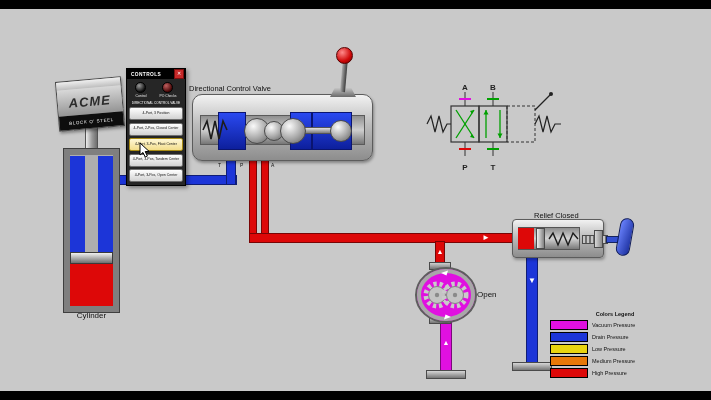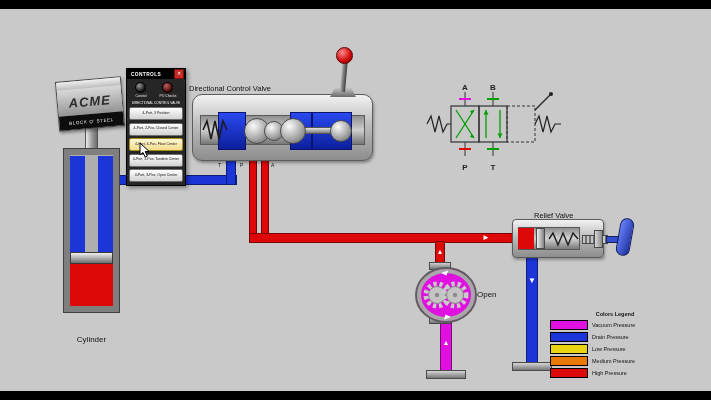--- a/index.html
+++ b/index.html
@@ -79,21 +79,21 @@
     <div style="height:8px;background:linear-gradient(#efefef,#bdbdbd);"></div>
     <div style="height:26px;background:linear-gradient(180deg,#d8d8d8,#949494);display:flex;align-items:center;justify-content:center;font-size:13px;font-weight:bold;font-style:italic;color:#2b2b2b;letter-spacing:1px;">ACME</div>
     <div style="height:14px;background:#0d0d0d;display:flex;align-items:center;justify-content:center;font-size:4.5px;color:#efefef;letter-spacing:.6px;">BLOCK O' STEEL</div>
   </div>
 
   <div class="abs" style="left:64px;top:149px;width:55px;height:163px;border:6px solid #7f7f7f;outline:1px solid #3f3f3f;background:#aeaeae;"></div>
   <div class="abs" style="left: 70px; top: 156px; width: 15px; height: 96px; background: rgb(28, 53, 216);"></div>
   <div class="abs" style="left: 98px; top: 156px; width: 15px; height: 96px; background: rgb(28, 53, 216);"></div>
   <div class="abs" style="left:70px;top:252px;width:43px;height:12px;background:linear-gradient(180deg,#f0f0f0,#6e6e6e);border:1px solid #3a3a3a;"></div>
   <div class="abs" style="left: 70px; top: 264px; width: 43px; height: 42px; background: rgb(221, 8, 8);"></div>
-  <div class="label" style="left:64px;top:335px;width:55px;text-align:center;">Cylinder</div>
+  <div class="label" style="left:64px;top:311px;width:55px;text-align:center;">Cylinder</div>
 
   <div class="label" style="left:189px;top:84px;font-size:7.5px;">Directional Control Valve</div>
   <div class="abs metal" style="left:192px;top:94px;width:181px;height:67px;border-radius:10px;box-shadow:1px 2px 3px rgba(0,0,0,.35);"></div>
   <div class="abs" style="left:200px;top:115px;width:165px;height:30px;background:linear-gradient(180deg,#8f8f8f,#cfcfcf 50%,#767676);border:1px solid #5a5a5a;"></div>
   <div class="bluecell" style="left:218px;top:112px;width:26px;height:36px;"></div>
   <div class="bluecell" style="left:290px;top:112px;width:20px;height:36px;"></div>
   <div class="bluecell" style="left:312px;top:112px;width:38px;height:36px;"></div>
   <svg class="abs" style="left:201px;top:117px;" width="28" height="26">
     <polyline points="2,13 6,4 10,22 14,4 18,22 22,4 26,13" fill="none" stroke="#1c1c1c" stroke-width="1.6"></polyline>
   </svg>
@@ -154,21 +154,21 @@
     <g>
       <circle cx="43" cy="29" r="11" fill="none" stroke="#cacaca" stroke-width="5" stroke-dasharray="3.2 2.8"></circle>
       <circle cx="43" cy="29" r="8.5" fill="#c4c4c4" stroke="#878787"></circle>
       <circle cx="43" cy="29" r="2.2" fill="#8a8a8a"></circle>
     </g>
     <path d="M29 7 l7 -2.5 -1.5 5 z" fill="#fff"></path>
     <path d="M39 51 l-7 2.5 1.5 -5 z" fill="#fff"></path>
   </svg>
   <div class="label" style="left:477px;top:290px;">Open</div>
 
-  <div class="label" style="left:534px;top:211px;font-size:7.5px;">Relief Valve</div>
+  <div class="label" style="left:534px;top:211px;font-size:7.5px;">Relief Closed</div>
   <div class="abs metal" style="left:512px;top:219px;width:92px;height:39px;border-radius:4px;box-shadow:1px 2px 3px rgba(0,0,0,.3);"></div>
   <div class="abs" style="left:518px;top:227px;width:62px;height:23px;background:linear-gradient(180deg,#8f8f8f,#d2d2d2 50%,#7a7a7a);border:1px solid #555;"></div>
   <div class="abs" style="left: 518px; top: 228px; width: 16px; height: 21px; background: rgb(221, 8, 8);"></div>
   <div class="abs" style="left:536px;top:228px;width:9px;height:21px;background:linear-gradient(90deg,#f0f0f0,#808080);border:1px solid #4a4a4a;"></div>
   <svg class="abs" style="left:548px;top:231px;" width="32" height="16">
     <polyline points="1,8 5,2 10,14 15,2 20,14 25,2 30,8" fill="none" stroke="#1c1c1c" stroke-width="1.4"></polyline>
   </svg>
   <div class="abs" style="left:582px;top:235px;width:26px;height:9px;background:repeating-linear-gradient(90deg,#c6c6c6 0 2px,#707070 2px 4px);border:1px solid #4a4a4a;"></div>
   <div class="abs" style="left:594px;top:230px;width:9px;height:18px;background:linear-gradient(90deg,#d8d8d8,#8a8a8a);border:1px solid #4a4a4a;"></div>
   <div class="abs" style="left:606px;top:236px;width:14px;height:7px;background:#334fd0;border:1px solid #16245e;"></div>

